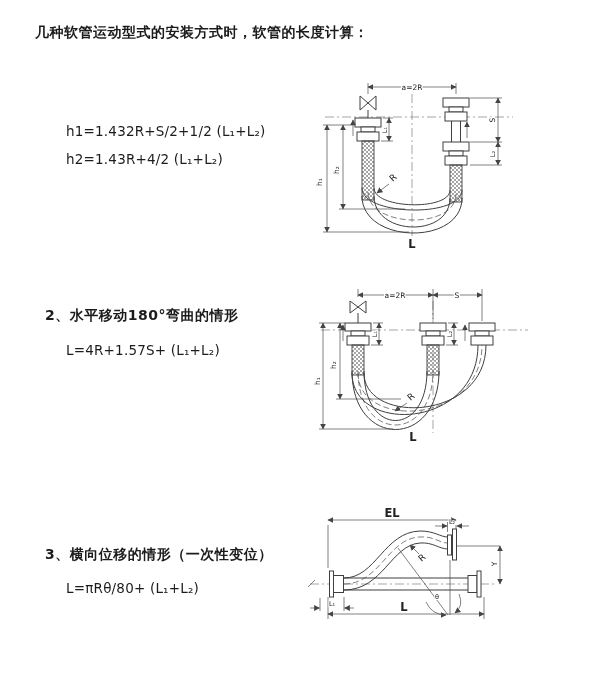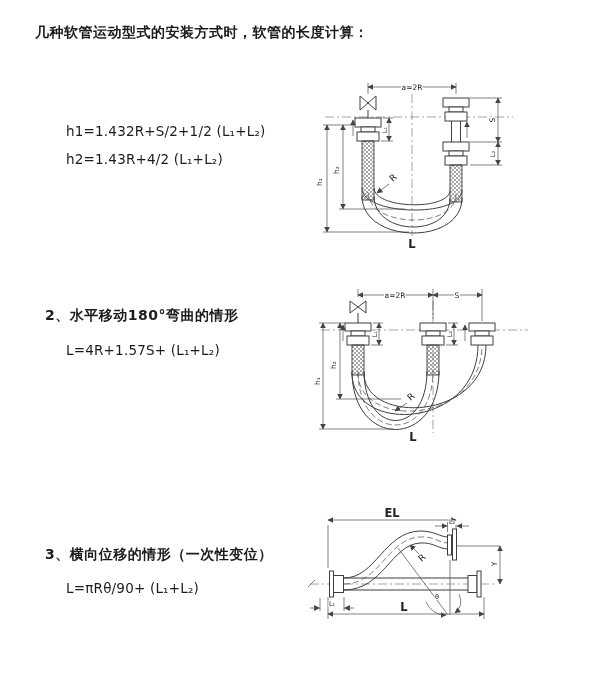--- a/index.html
+++ b/index.html
@@ -45,21 +45,21 @@
   <div class="section sec2">
     <div class="sec-heading">2、水平移动180°弯曲的情形</div>
     <div class="formulas">
       <div class="f-line">L=4R+1.57S+ (L₁+L₂)</div>
     </div>
   </div>
 
   <div class="section sec3">
     <div class="sec-heading">3、横向位移的情形（一次性变位）</div>
     <div class="formulas">
-      <div class="f-line">L=πRθ/90+ (L₁+L₂)</div>
+      <div class="f-line">L=πRθ/80+ (L₁+L₂)</div>
     </div>
   </div>
 
   <div class="diagram d1">
   <svg width="230" height="180" viewBox="0 0 230 180">
     <defs>
       <marker id="m1" viewBox="0 0 10 10" refX="9" refY="5" markerWidth="6" markerHeight="6" markerUnits="userSpaceOnUse" orient="auto-start-reverse">
         <path d="M0,0L10,5L0,10z" fill="#444"></path>
       </marker>
       <pattern id="xh1" width="4" height="4" patternUnits="userSpaceOnUse">

